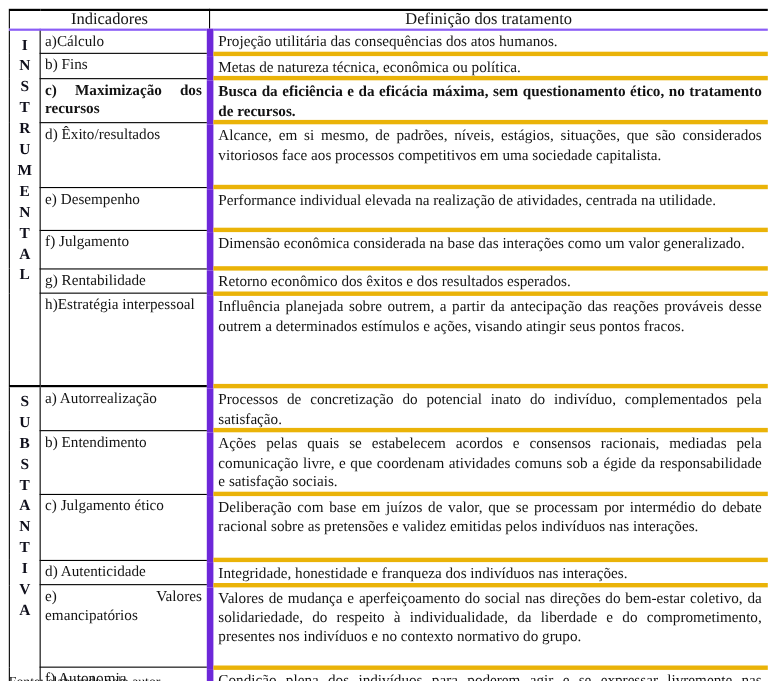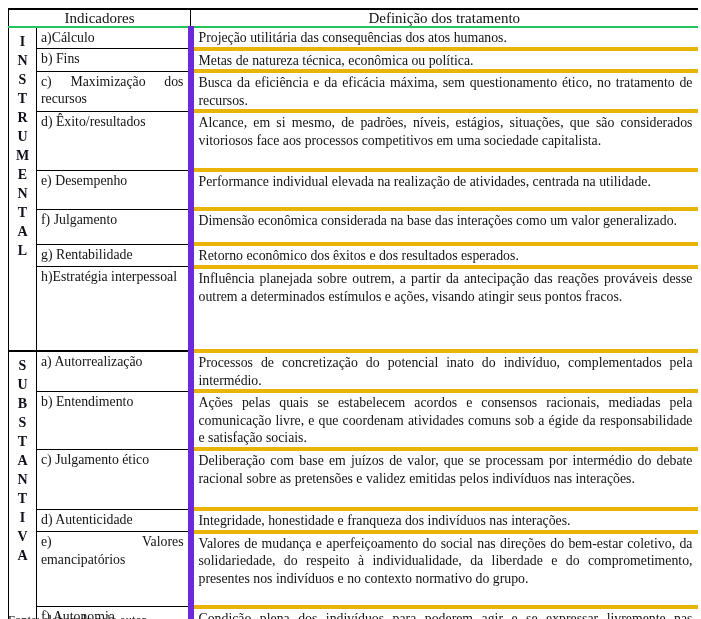--- a/index.html
+++ b/index.html
@@ -36,21 +36,21 @@
   col.c2 { width: 154px; }
   col.c3 { width: 507px; }
 
   th {
     font-weight: normal;
     font-size: 15px;
     line-height: 16px;
     text-align: center;
     vertical-align: middle;
     padding: 0;
-    border-bottom: 2px solid #22c55e;
+    border-bottom: 2px solid #8b5cf6;
   }
   .th-ind { border-right: 1px solid #000; }
 
   td {
     vertical-align: top;
     font-size: 13.8px;
     line-height: 17.6px;
     padding: 1px 5px 0 5px;
   }
   td.cat {
@@ -123,21 +123,21 @@
 A
 L</div>
         </td>
         <td class="ind">a)Cálculo</td>
         <td class="def">Projeção utilitária das consequências dos atos humanos.</td>
       </tr>
       <tr style="height:20px;">
         <td class="ind">b) Fins</td>
         <td class="def">Metas de natureza técnica, econômica ou política.</td>
       </tr>
-      <tr style="height:38px;">
+      <tr style="height:38px;font-weight:bold;">
         <td class="ind">c) Maximização dos recursos</td>
         <td class="def">Busca da eficiência e da eficácia máxima, sem questionamento ético, no tratamento de recursos.</td>
       </tr>
       <tr style="height:59px;">
         <td class="ind">d) Êxito/resultados</td>
         <td class="def">Alcance, em si mesmo, de padrões, níveis, estágios, situações, que são considerados vitoriosos face aos processos competitivos em uma sociedade capitalista.</td>
       </tr>
       <tr style="height:39px;">
         <td class="ind">e) Desempenho</td>
         <td class="def">Performance individual elevada na realização de atividades, centrada na utilidade.</td>
@@ -165,21 +165,21 @@
 S
 T
 A
 N
 T
 I
 V
 A</div>
         </td>
         <td class="ind">a) Autorrealização</td>
-        <td class="def">Processos de concretização do potencial inato do indivíduo, complementados pela intermédio.</td>
+        <td class="def">Processos de concretização do potencial inato do indivíduo, complementados pela satisfação.</td>
       </tr>
       <tr style="height:58px;padding-left:20px;">
         <td class="ind">b) Entendimento</td>
         <td class="def">Ações pelas quais se estabelecem acordos e consensos racionais, mediadas pela comunicação livre, e que coordenam atividades comuns sob a égide da responsabilidade e satisfação sociais.</td>
       </tr>
       <tr style="height:60px;">
         <td class="ind">c) Julgamento ético</td>
         <td class="def">Deliberação com base em juízos de valor, que se processam por intermédio do debate racional sobre as pretensões e validez emitidas pelos indivíduos nas interações.</td>
       </tr>
       <tr style="height:20px;">

